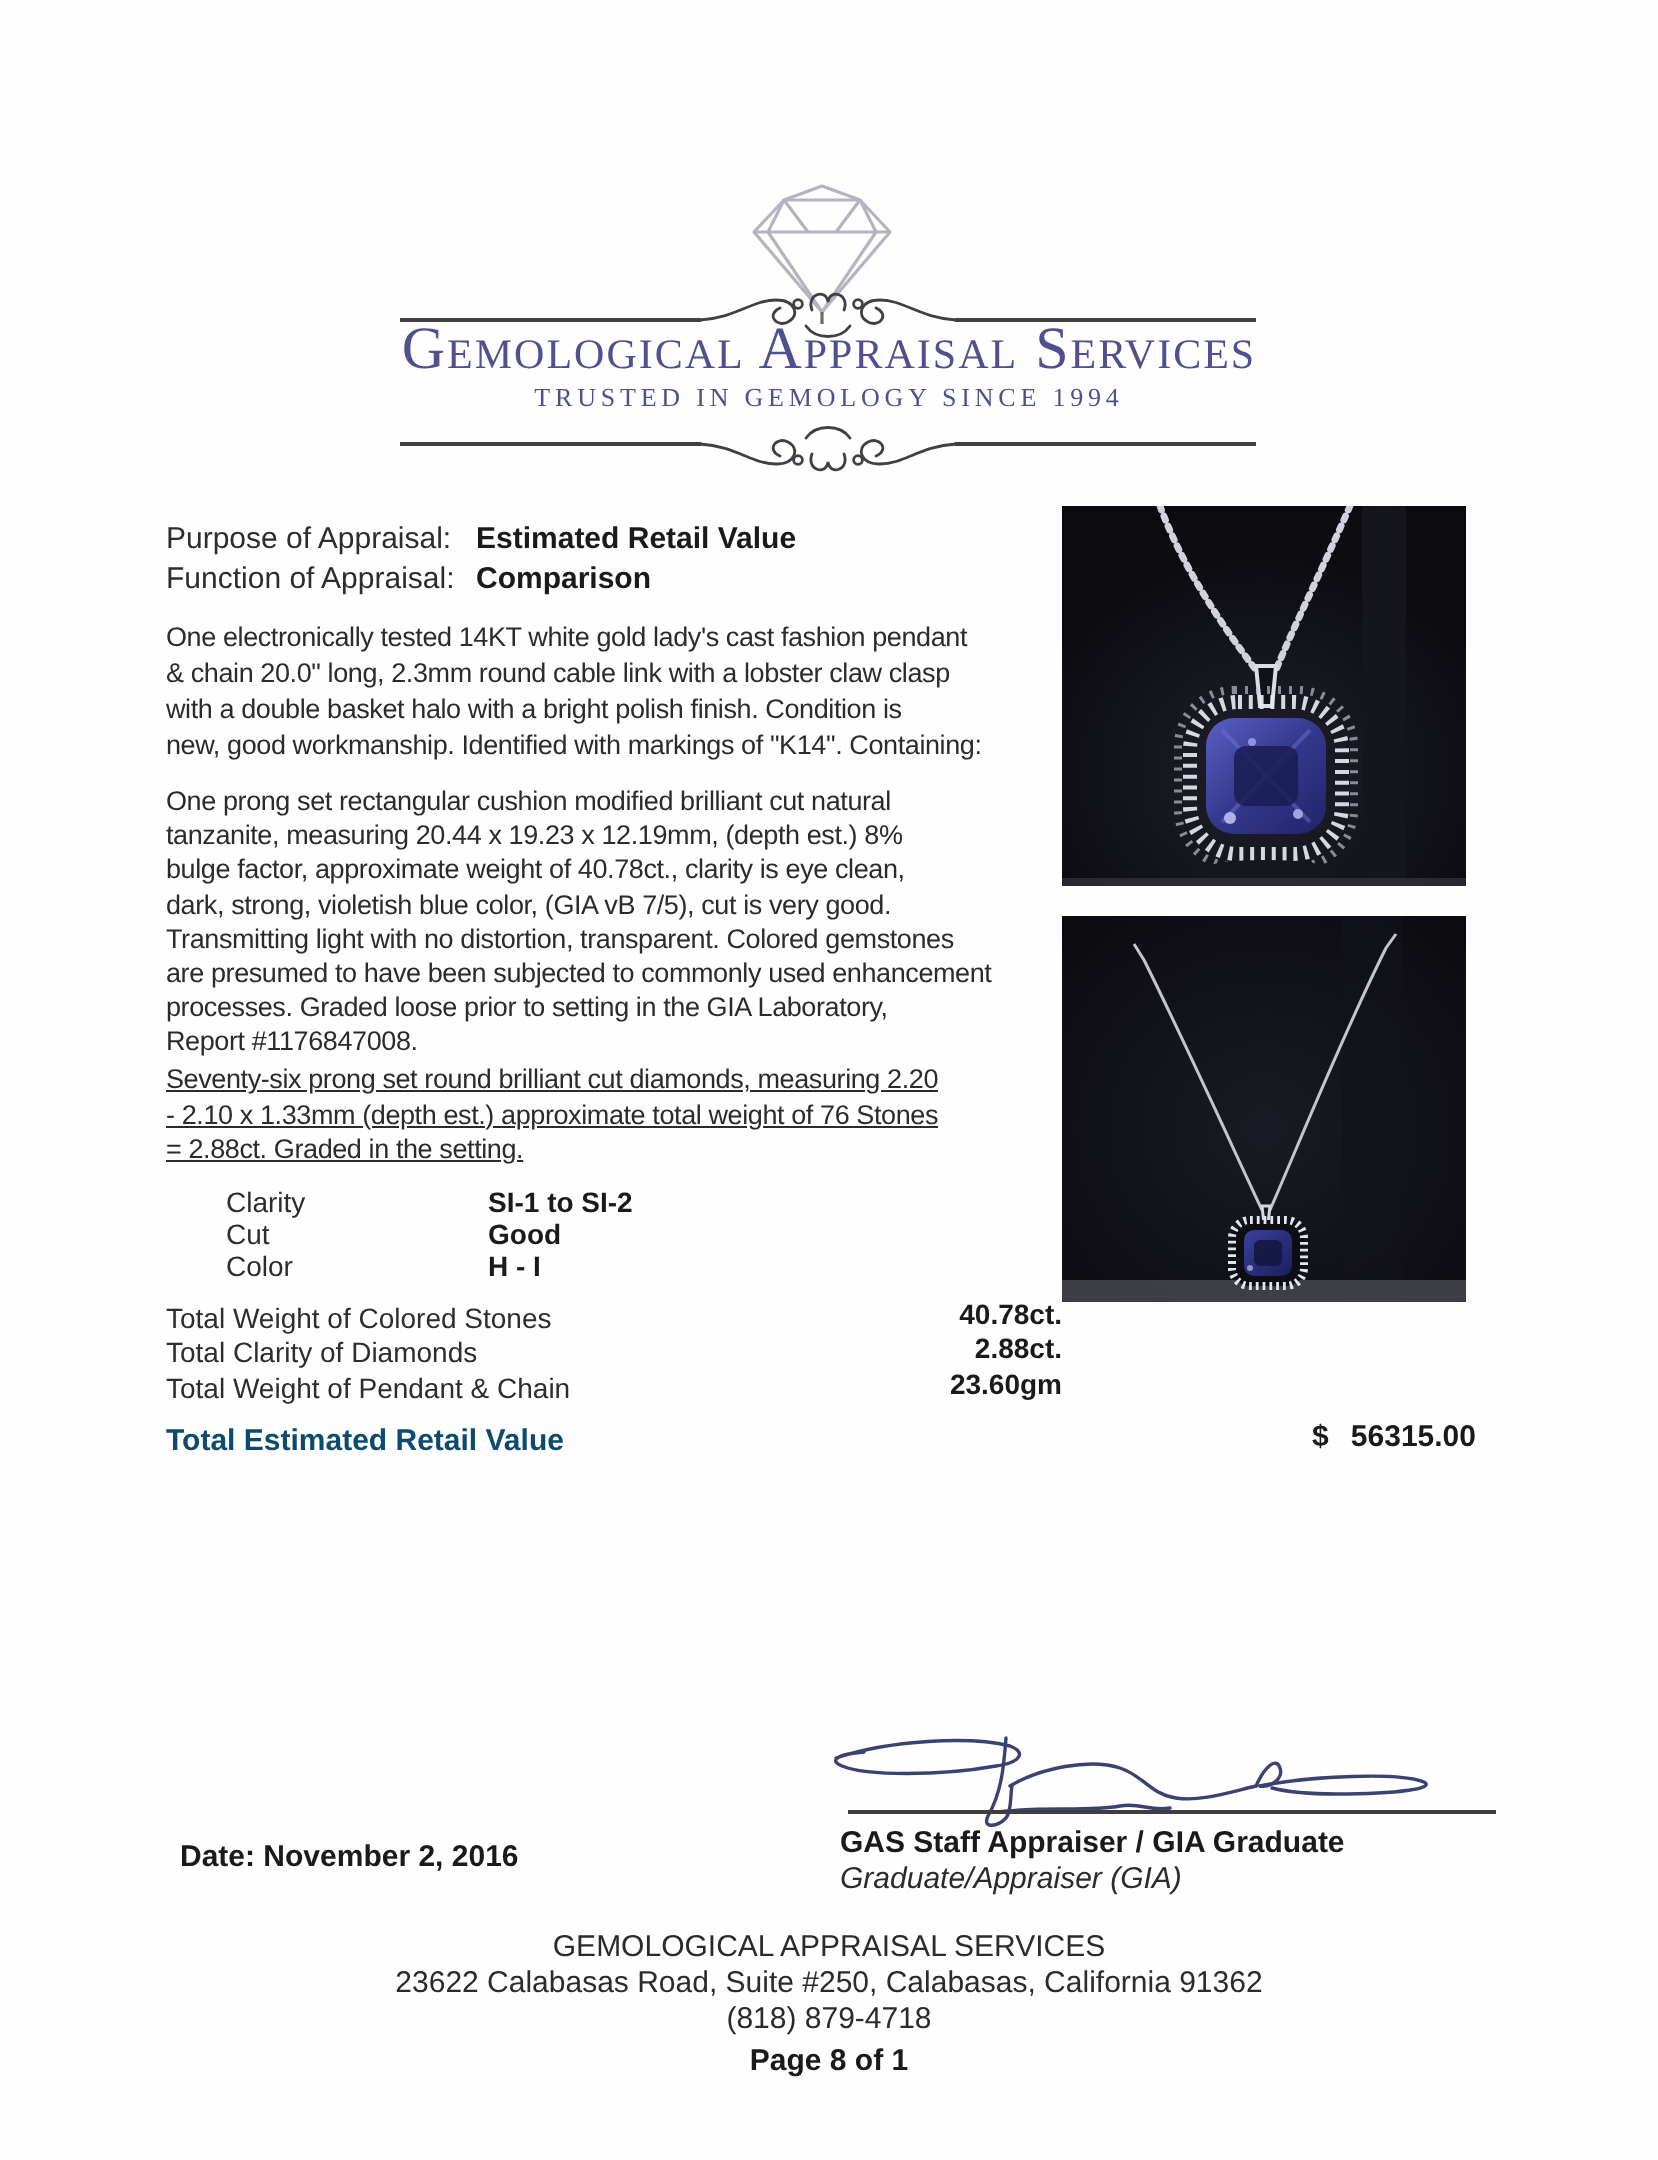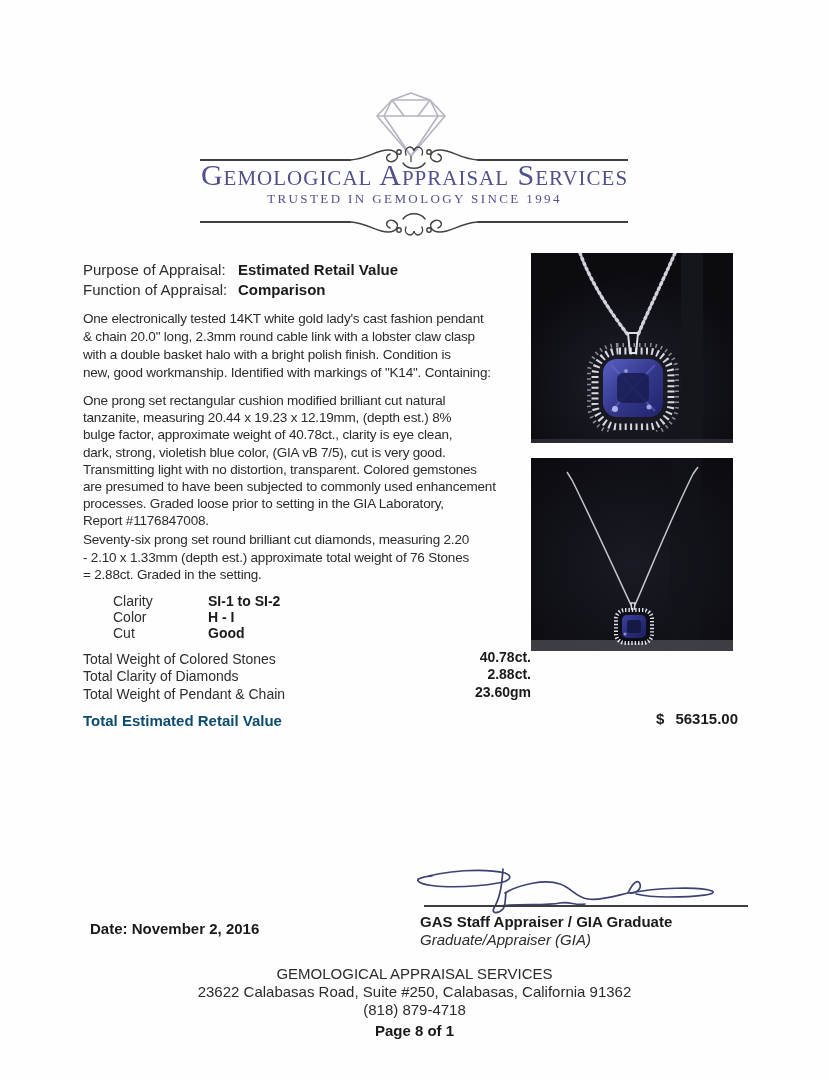--- a/index.html
+++ b/index.html
@@ -14,24 +14,24 @@
   .logo-subtitle{left:0;top:191px;width:829px;text-align:center;
     font-family:"Liberation Serif",serif;font-size:13px;letter-spacing:2.4px;color:#50508e;}
 
   
   .fieldrow{left:83px;width:470px;display:flex;font-size:15px;line-height:19px;}
   .fieldrow .lab{width:155px;flex:0 0 155px;}
   .fieldrow .val{font-weight:bold;color:#1a1a1a;}
   .para{left:83px;width:500px;white-space:pre-line;font-size:13.5px;letter-spacing:-0.2px;color:#2b2b2b;}
   .p1{top:310px;line-height:18px;}
   .p2{top:392px;line-height:17.2px;}
-  .p3{top:531px;line-height:17.5px;}
+  .p3{top:531px;line-height:17.5px;text-decoration:underline;}
 
   .grades{left:113px;top:593px;width:300px;font-size:14px;}
-  .grades .grow{display:flex;height:16px;line-height:16px;}
+  .grades .grow{display:flex;height:16px;line-height:16px;gap:36px;}
   .grades .glab{width:95px;flex:0 0 95px;}
   .grades .gval{font-weight:bold;color:#1a1a1a;}
 
   .totals{left:83px;top:651px;width:448px;font-size:14px;}
   .totals .trow{display:flex;justify-content:space-between;height:17.3px;line-height:17.3px;}
   .totals .tval{font-weight:bold;color:#1a1a1a;font-size:14px;position:relative;top:-2px;}
 
   .retail-label{left:83px;top:712px;font-size:15px;font-weight:bold;color:#0c4a6e;}
   .retail-price{left:656px;top:710px;width:82px;display:flex;justify-content:space-between;
     font-size:15px;font-weight:bold;color:#1a1a1a;}
@@ -122,26 +122,26 @@
   <div class="abs para p3">Seventy-six prong set round brilliant cut diamonds, measuring 2.20
 - 2.10 x 1.33mm (depth est.) approximate total weight of 76 Stones
 = 2.88ct. Graded in the setting.</div>
 
   <div class="abs grades">
     <div class="grow">
       <span class="glab">Clarity</span>
       <span class="gval">SI-1 to SI-2</span>
     </div>
     <div class="grow">
+      <span class="glab">Cut</span>
+      <span class="gval">Good</span>
+    </div>
+    <div class="grow">
       <span class="glab">Color</span>
       <span class="gval">H - I</span>
-    </div>
-    <div class="grow">
-      <span class="glab">Cut</span>
-      <span class="gval">Good</span>
     </div>
   </div>
 
   <div class="abs totals">
     <div class="trow">
       <span>Total Weight of Colored Stones</span>
       <span class="tval">40.78ct.</span>
     </div>
     <div class="trow">
       <span>Total Clarity of Diamonds</span>

